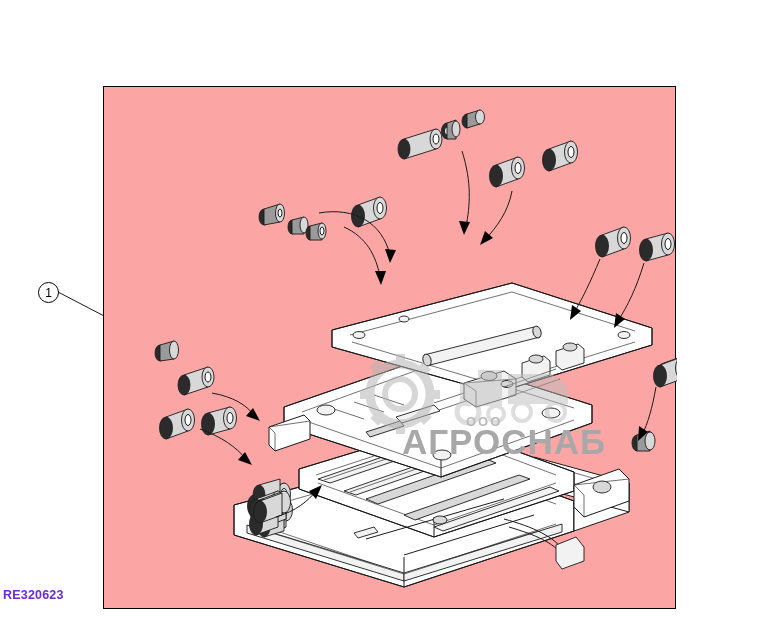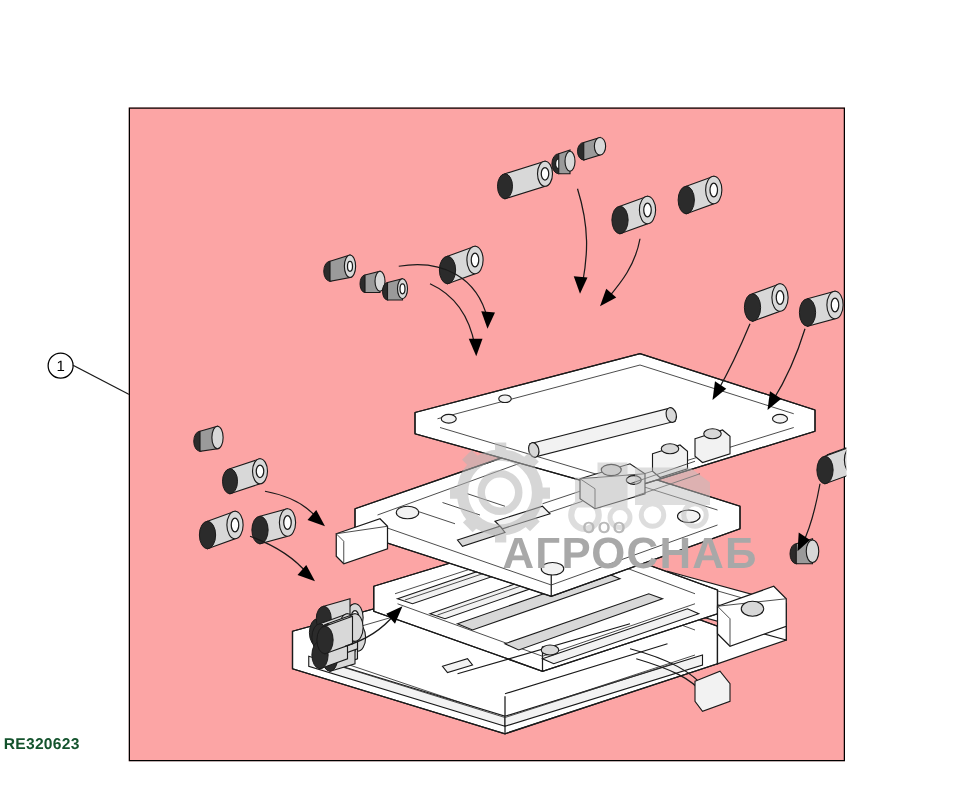--- a/index.html
+++ b/index.html
@@ -62,21 +62,21 @@
     pointer-events: none;
   }
 
   
   .part-number {
     position: absolute;
     left: 3px;
     top: 588px;
     font-size: 12.5px;
     font-weight: bold;
-    color: #14532d;
+    color: #6d28d9;
     letter-spacing: 0.2px;
   }
 
   
   .watermark {
     position: absolute;
     left: 252px;
     top: 255px;
     width: 270px;
     height: 118px;

